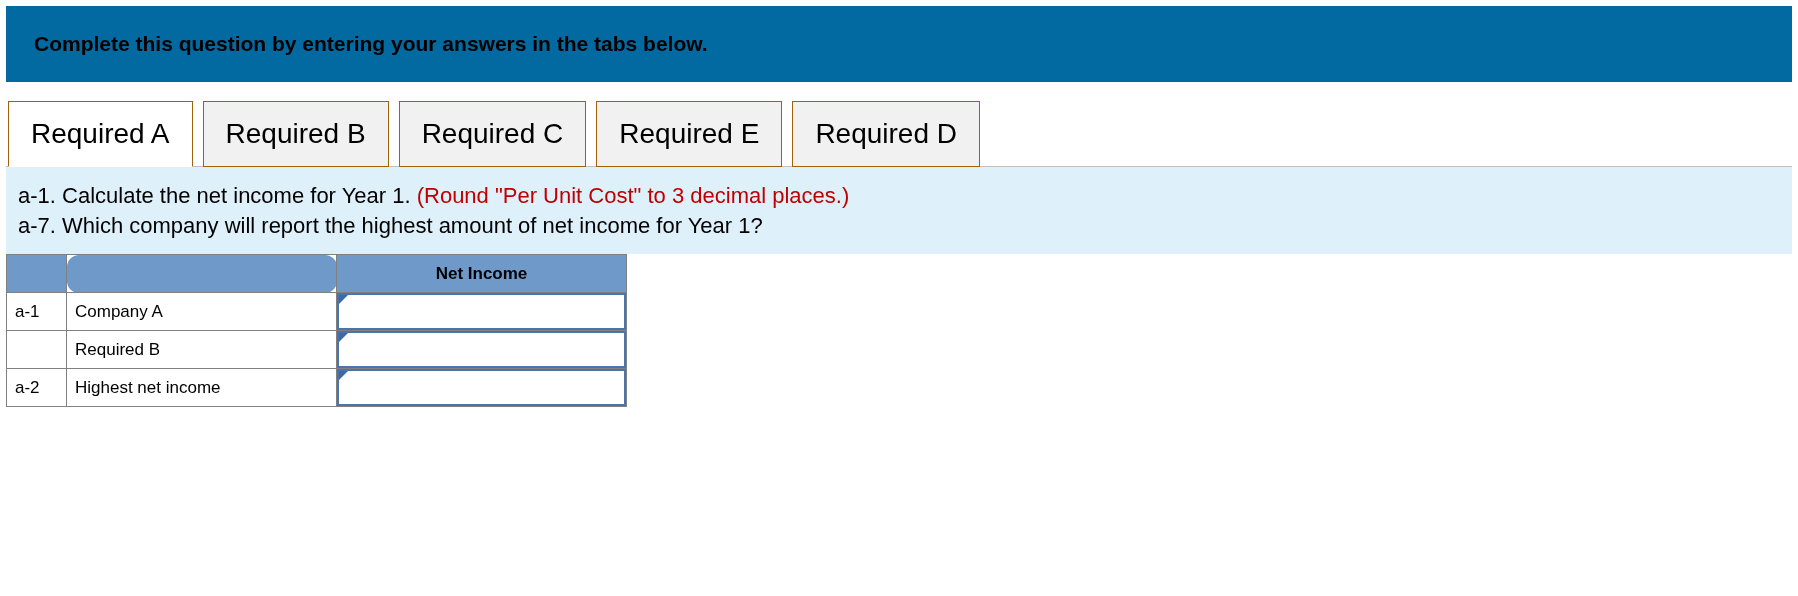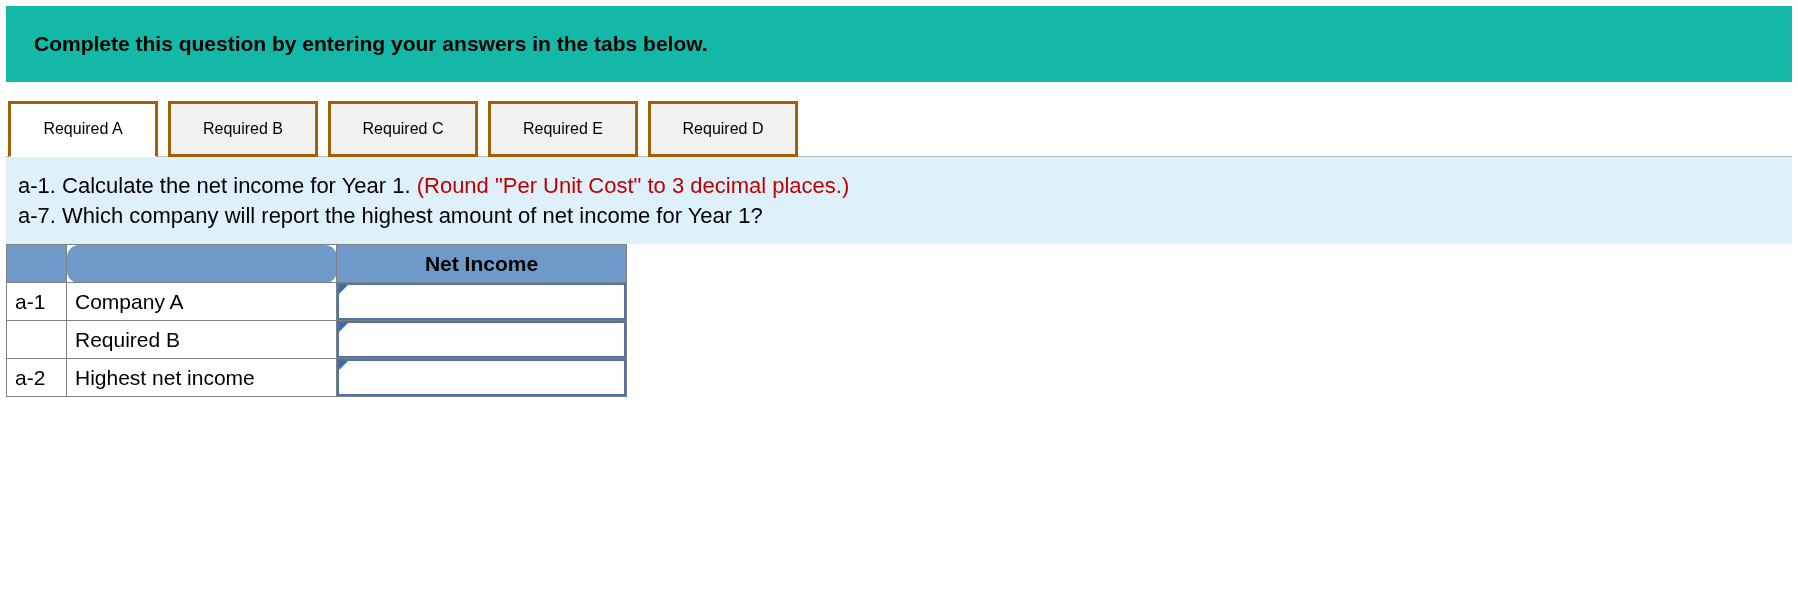--- a/index.html
+++ b/index.html
@@ -6,59 +6,59 @@
   body {
     margin: 0;
     padding: 6px;
     font-family: Arial, Helvetica, sans-serif;
     font-size: 21px;
     color: #000;
     background: #fff;
     width: 1798px;
   }
   .instruction-banner {
-    background: #14b8a6;
+    background: #0369a1;
     padding: 26px 28px;
     font-weight: bold;
     margin-bottom: 18px;
   }
   .tabs {
     display: flex;
     gap: 10px;
     padding-left: 2px;
   }
   .tab {
-    border: 3px solid #a16207;
+    border: 1px solid #a16207;
     background: #f1f1f1;
     padding: 16px 22px;
     min-width: 150px;
     text-align: center;
     cursor: pointer;
-    font-size: 16px;
+    font-size: 28px;
     position: relative;
     top: 1px;
   }
   .tab.active {
     background: #fff;
     border-bottom: 1px solid #fff;
     z-index: 2;
   }
   .prompt-panel {
     background: #def0fa;
     border-top: 1px solid #bfbfbf;
     padding: 14px 12px 14px 12px;
     line-height: 1.35;
     font-size: 22px;
   }
   .prompt-panel .red { color: #c00000; }
   .answer-table { border-collapse: collapse; }
   .answer-table th, .answer-table td {
     border: 1px solid #808080;
     padding: 4px 8px;
-    font-size: 21px;
+    font-size: 17px;
     height: 38px;
   }
   .answer-table th {
     background: #6e99c9;
     font-weight: bold;
     text-align: center;
   }
   .col-part { width: 60px; text-align: left; }
   .col-label { width: 270px; text-align: left; border-radius: 12px; }
   .col-input { width: 290px; padding: 0 !important; position: relative; }

